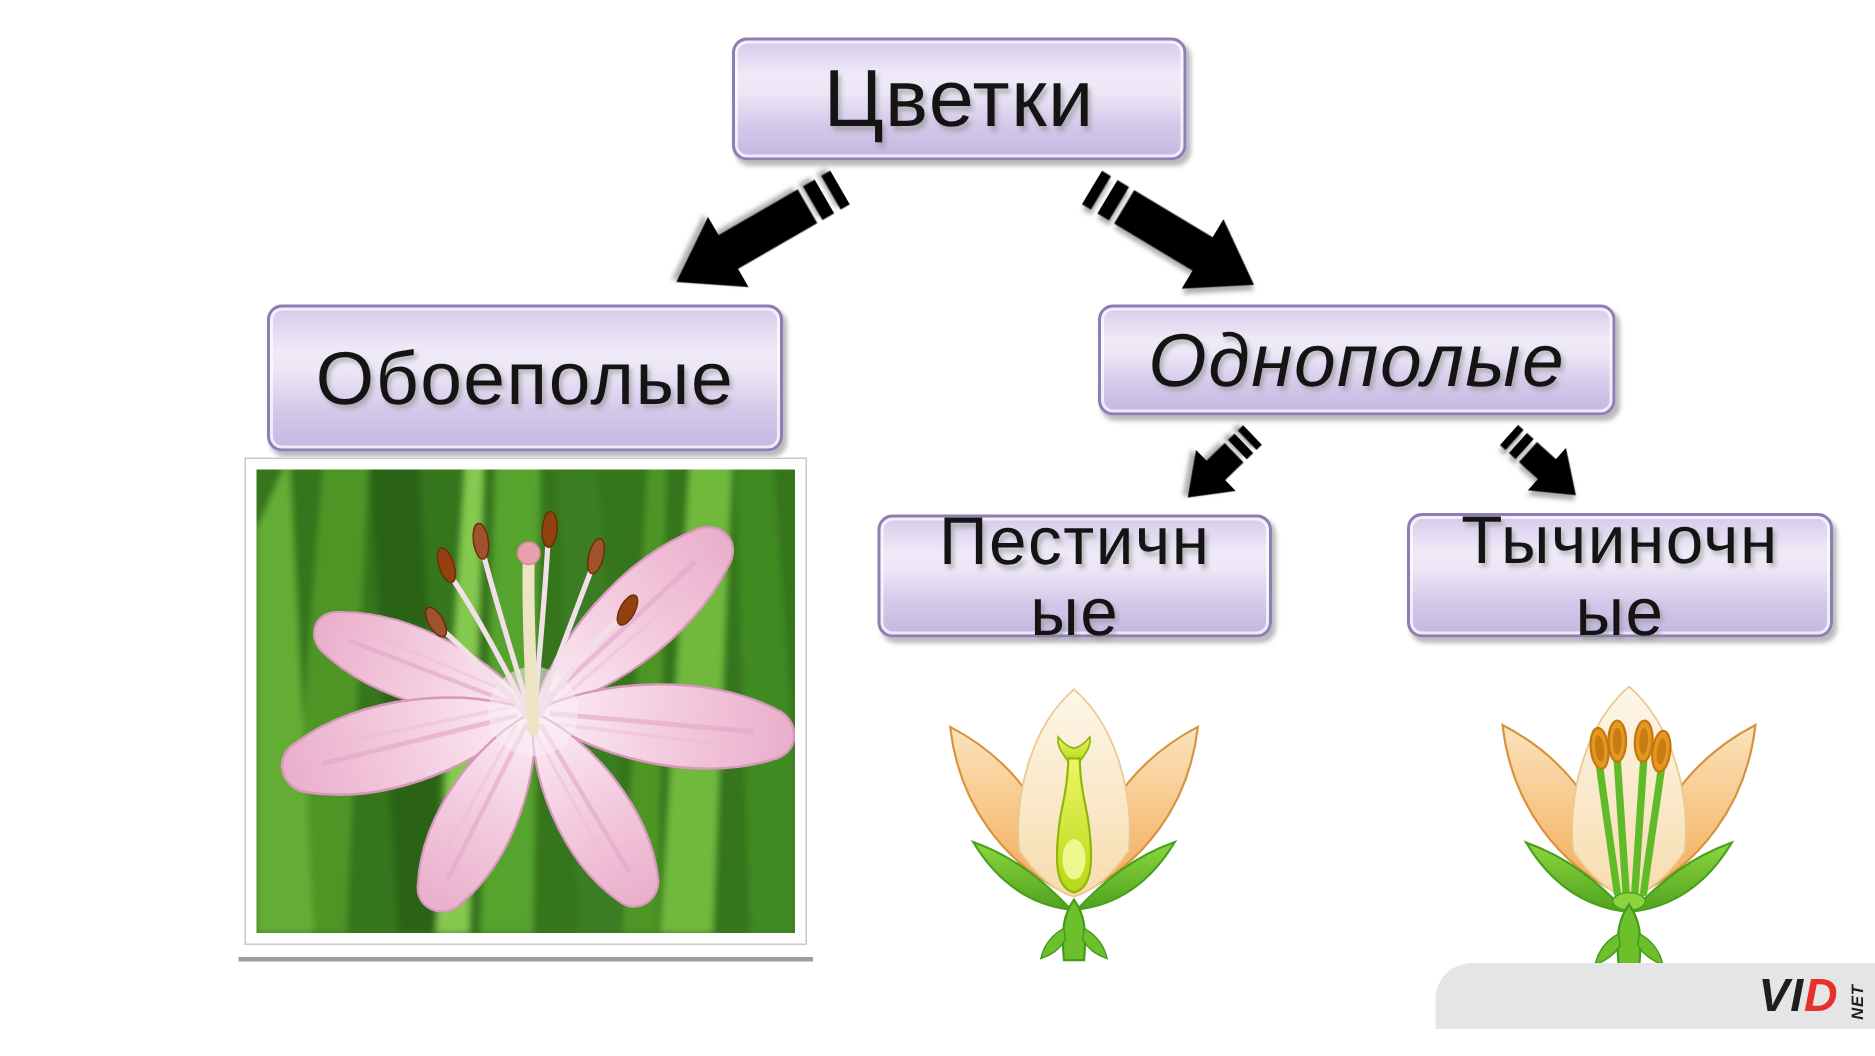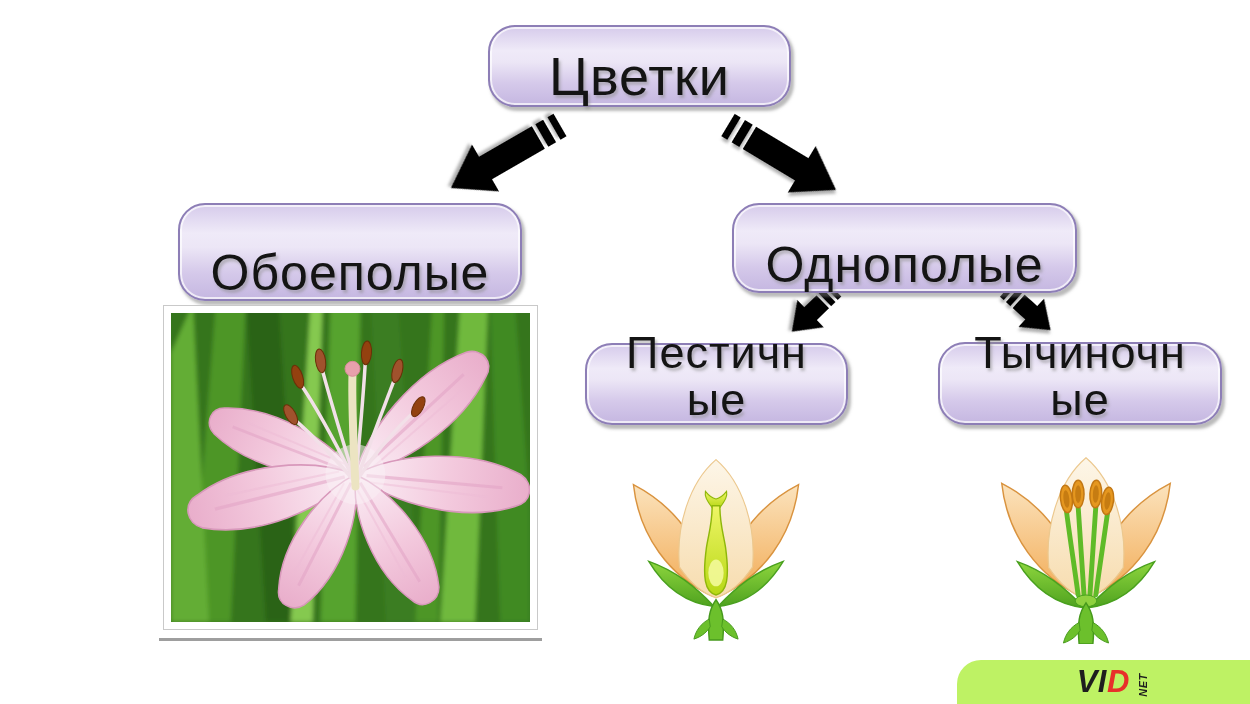--- a/index.html
+++ b/index.html
@@ -5,35 +5,35 @@
   html,body{margin:0;padding:0;background:#ffffff;}
   .canvas{
     position:relative;width:1250px;height:704px;background:#ffffff;overflow:hidden;
     font-family:"Liberation Sans", sans-serif;
   }
   
   .node{
     position:absolute;
     background:linear-gradient(180deg,#d6cbeb 0%,#efeaf8 30%,#ece6f6 45%,#d5c9ea 72%,#c5b7e1 100%);
     border:2px solid #8d7eb6;
-    border-radius:27px;
+    border-radius:10px;
     box-shadow:2.5px 3.5px 3px rgba(120,120,120,.5), inset 0 0 0 2px rgba(255,255,255,.7);
-    display:flex;flex-direction:column;align-items:center;justify-content:flex-end;
+    display:flex;flex-direction:column;align-items:center;justify-content:center;
     color:#141414;
     box-sizing:border-box;
     overflow:visible;
   }
   .node .lbl{
     text-shadow:2px 3px 3px rgba(140,140,140,.55);
     white-space:nowrap;line-height:1.05;text-align:center;display:block;
   }
   .node-root{left:488px;top:25px;width:303px;height:82px;}
   .node-root .lbl{font-size:54px;letter-spacing:1px;}
   .node-l2-left{left:178px;top:203px;width:344px;height:98px;}
-  .node-l2-right{left:732px;top:203px;width:345px;height:90px;}
+  .node-l2-right{left:732px;top:203px;width:345px;height:74px;font-style:italic;}
   .node-l2-left .lbl,.node-l2-right .lbl{font-size:50px;letter-spacing:1px;}
   .node-l3-left{left:585px;top:343px;width:263px;height:82px;}
   .node-l3-right{left:938px;top:342px;width:284px;height:83px;}
   .node-l3-left .lbl,.node-l3-right .lbl{font-size:45px;letter-spacing:1px;}
   
   .overlay{position:absolute;left:0;top:0;}
   .arrow{filter:drop-shadow(2.5px 3px 1.5px rgba(110,110,110,.55));}
   
   .photo-frame{
     position:absolute;left:163px;top:305px;width:375px;height:325px;
@@ -43,23 +43,23 @@
   .photo-underline{
     position:absolute;left:159px;top:638px;width:383px;height:3px;background:#9e9e9e;
   }
   
   .fig{position:absolute;}
   .fig svg{display:block;width:100%;height:100%;}
   .fig-pistillate{left:618px;top:450px;width:196px;height:192px;}
   .fig-staminate{left:988px;top:448px;width:196px;height:196px;}
   
   .logo{
-    position:absolute;left:957px;top:660px;width:293px;height:44px;
-    background:#bef264;border-radius:24px 0 0 0;
-    display:flex;align-items:center;justify-content:center;
+    position:absolute;left:957px;top:642px;width:293px;height:44px;
+    background:#e5e5e5;border-radius:24px 0 0 0;
+    display:flex;align-items:center;justify-content:flex-end;
     padding-left:24px;box-sizing:border-box;
   }
   .logo .word{
     font-style:italic;font-weight:bold;font-size:31px;color:#1e1e1e;letter-spacing:.5px;
     display:flex;align-items:baseline;
   }
   .logo .d-red{color:#e8302a;}
   .logo .tld{
     display:inline-block;transform:rotate(-90deg) translateX(3px);
     font-size:11px;font-weight:bold;font-style:italic;color:#1e1e1e;letter-spacing:.5px;

